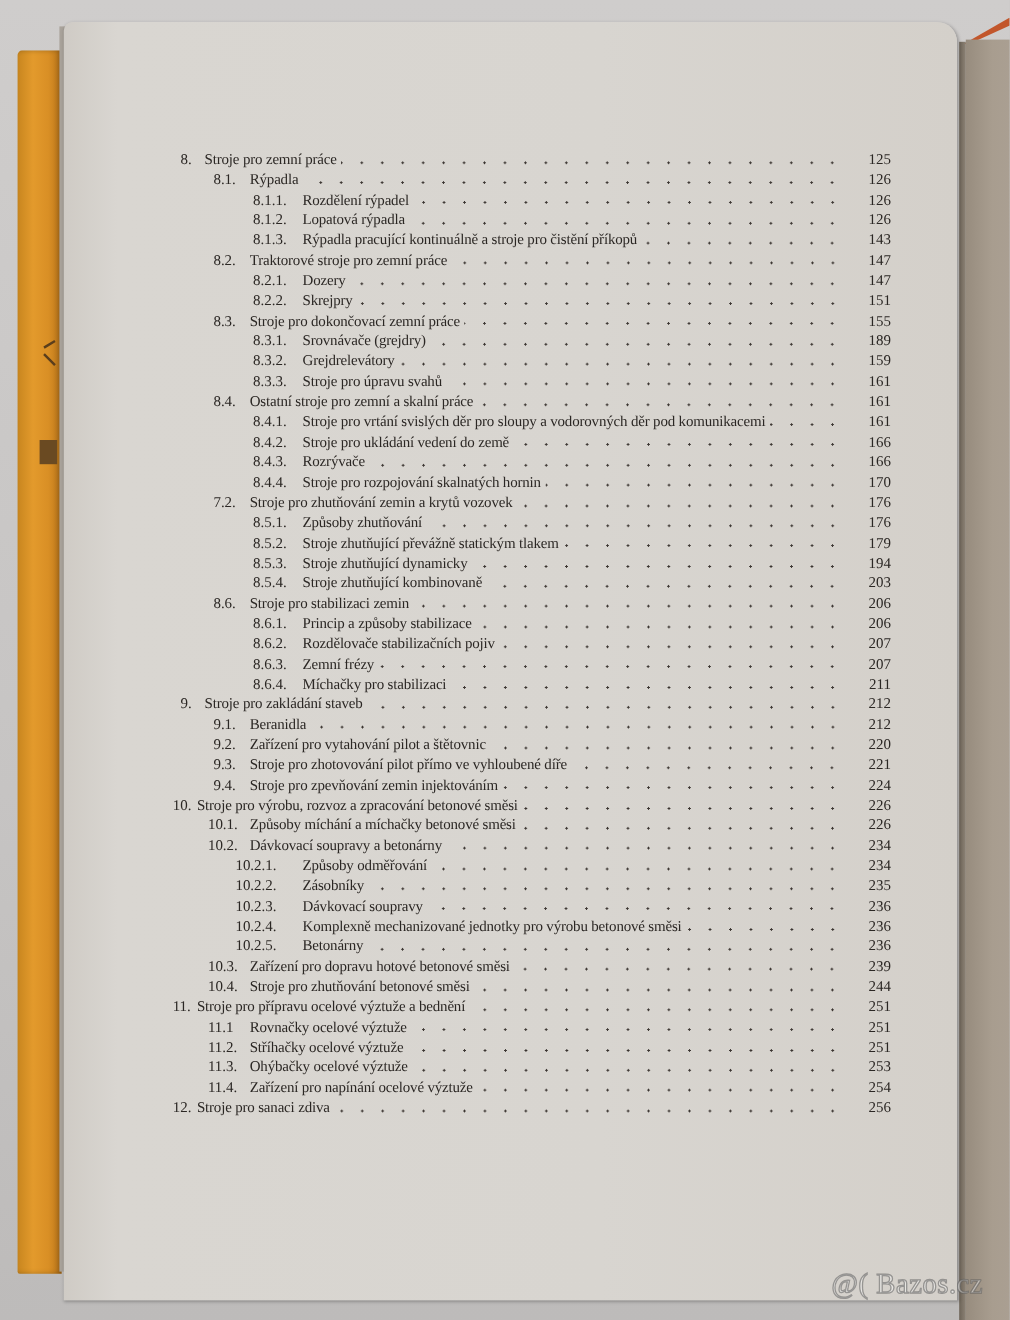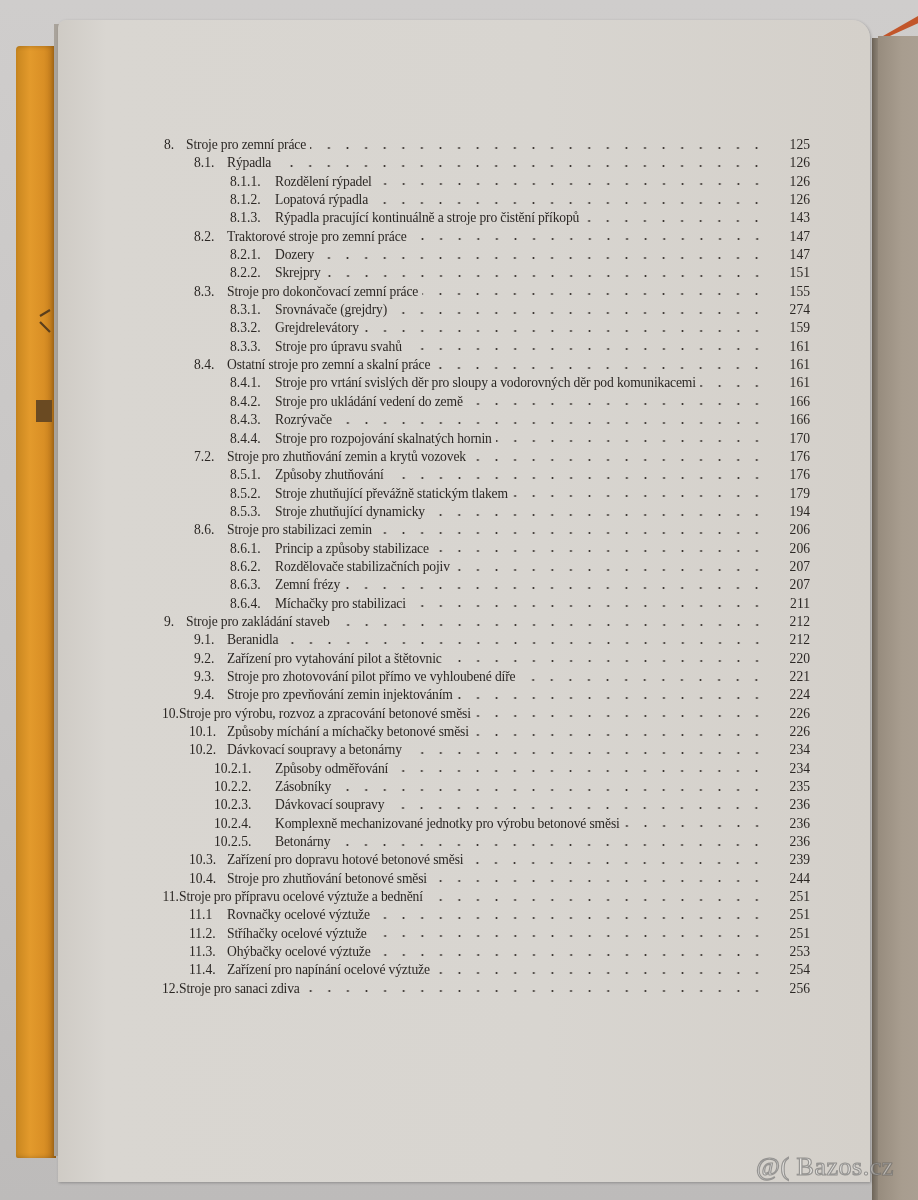--- a/index.html
+++ b/index.html
@@ -58,21 +58,21 @@
       display: flex; align-items: baseline;
     }
     .num {
       display: inline-block; text-align: left;
     }
     .lvl0 .num { width: 22px; }
     .lvl1 { padding-left: 30px; }
     .lvl1 .num { width: 33px; }
     .lvl2 { padding-left: 66px; align-items: center; }
     .lvl2 .num { width: 45px; }
-    .lvl0.ch10 .num, .lvl0.ch11 .num, .lvl0.ch12 .num { width: 22px; margin-left: -7px; text-align: right; }
+    .lvl0.ch10 .num, .lvl0.ch11 .num, .lvl0.ch12 .num { width: 22px; margin-left: -7px; }
     .lvl1.s10 { padding-left: 25px; }
     .lvl1.s10 .num { width: 38px; }
     .lvl2.s10 { padding-left: 50px; }
     .lvl2.s10 .num { width: 61px; }
     .title { flex: 0 0 auto; letter-spacing: -0.15px; padding-right: 4px; }
     .leader {
       flex: 1 1 auto; height: 6px; align-self: center; margin-top: 5px;
       background-image: radial-gradient(circle, #3a3430 0.9px, transparent 1.2px);
       background-size: 18.6px 6px;
       background-position: right center;
@@ -161,21 +161,21 @@
     <div class="toc-row lvl1">
       <span class="num">8.3.</span>
       <span class="title">Stroje pro dokončovací zemní práce</span>
       <span class="leader"></span>
       <span class="page-no">155</span>
     </div>
     <div class="toc-row lvl2">
       <span class="num">8.3.1.</span>
       <span class="title">Srovnávače (grejdry)</span>
       <span class="leader"></span>
-      <span class="page-no">274</span>
+      <span class="page-no">189</span>
     </div>
     <div class="toc-row lvl2">
       <span class="num">8.3.2.</span>
       <span class="title">Grejdrelevátory</span>
       <span class="leader"></span>
       <span class="page-no">159</span>
     </div>
     <div class="toc-row lvl2">
       <span class="num">8.3.3.</span>
       <span class="title">Stroje pro úpravu svahů</span>
@@ -228,20 +228,26 @@
       <span class="num">8.5.2.</span>
       <span class="title">Stroje zhutňující převážně statickým tlakem</span>
       <span class="leader"></span>
       <span class="page-no">179</span>
     </div>
     <div class="toc-row lvl2">
       <span class="num">8.5.3.</span>
       <span class="title">Stroje zhutňující dynamicky</span>
       <span class="leader"></span>
       <span class="page-no">194</span>
+    </div>
+    <div class="toc-row lvl2">
+      <span class="num">8.5.4.</span>
+      <span class="title">Stroje zhutňující kombinovaně</span>
+      <span class="leader"></span>
+      <span class="page-no">203</span>
     </div>
     <div class="toc-row lvl1">
       <span class="num">8.6.</span>
       <span class="title">Stroje pro stabilizaci zemin</span>
       <span class="leader"></span>
       <span class="page-no">206</span>
     </div>
     <div class="toc-row lvl2">
       <span class="num">8.6.1.</span>
       <span class="title">Princip a způsoby stabilizace</span>

